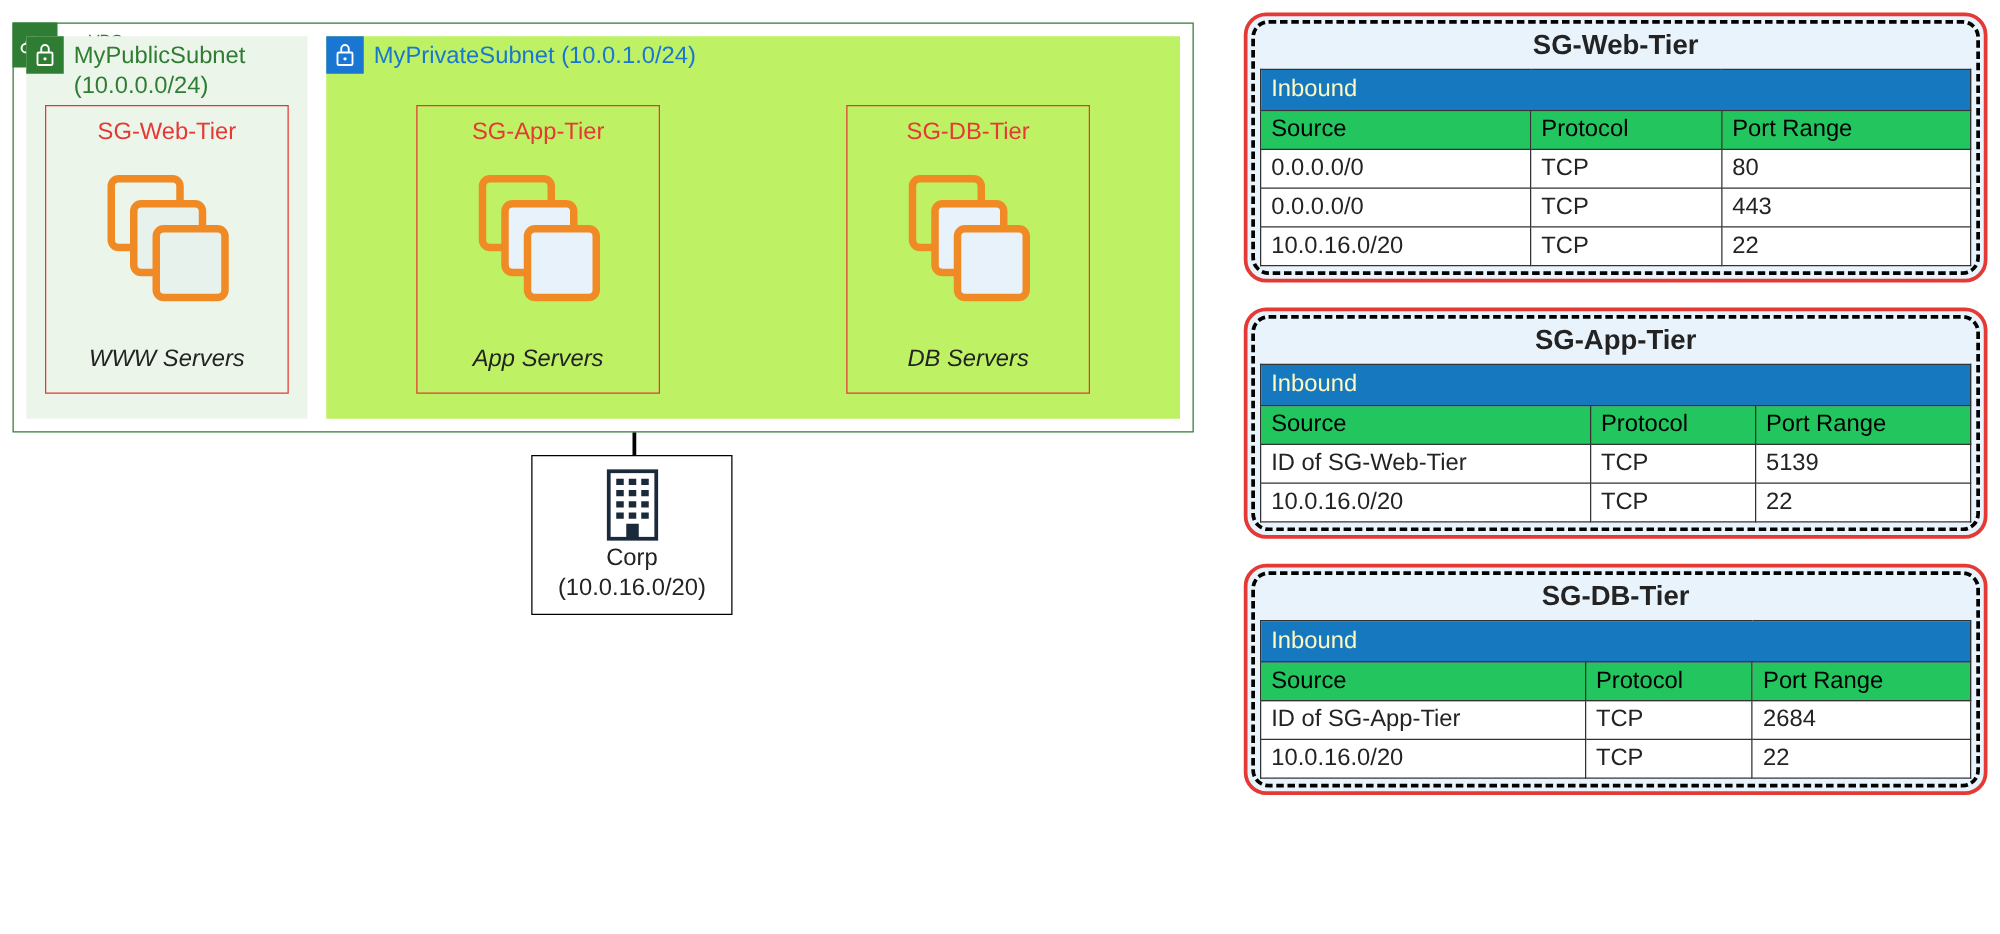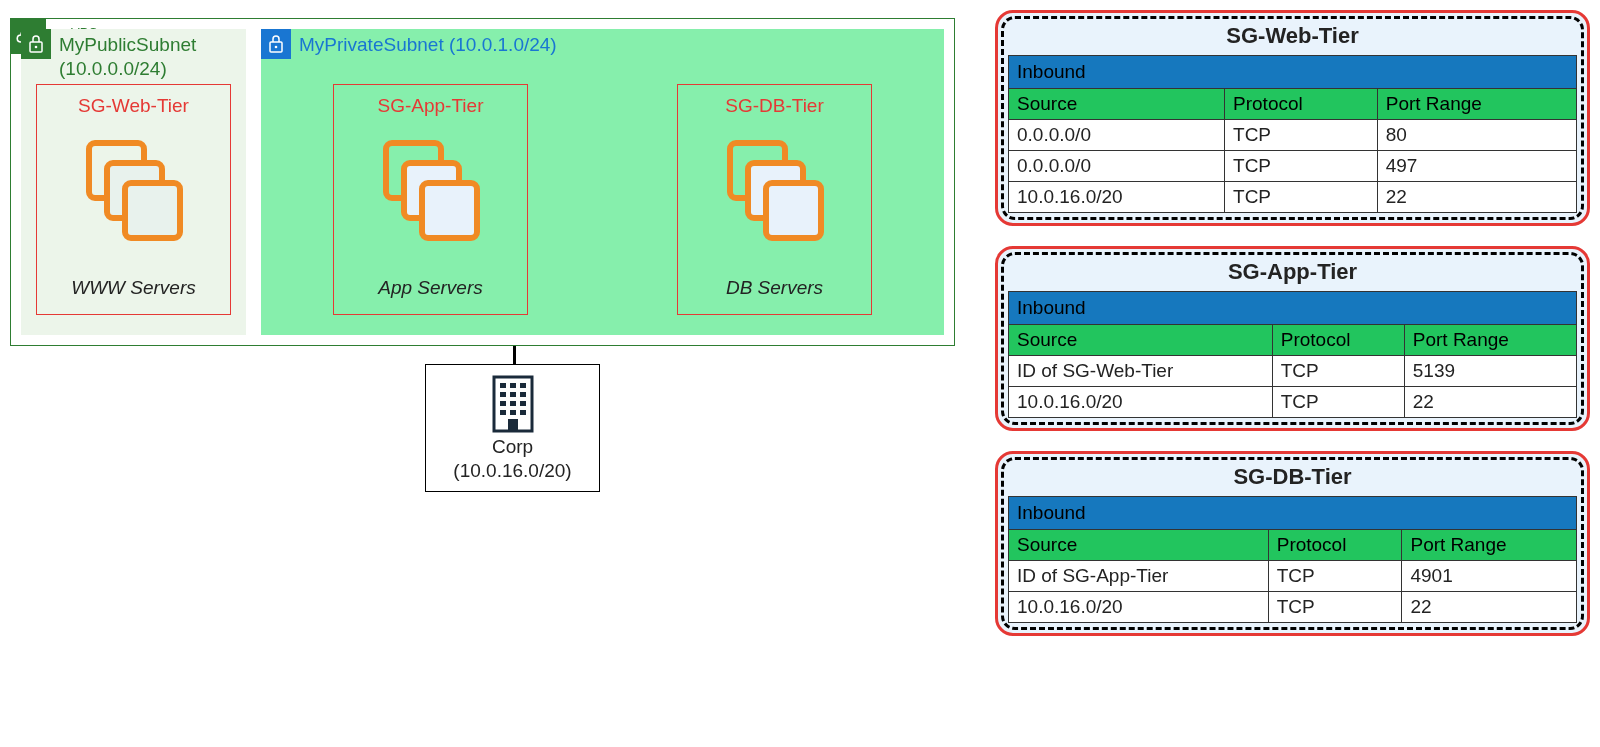--- a/index.html
+++ b/index.html
@@ -53,21 +53,21 @@
   }
   .subnet {
     position: relative;
     padding: 55px 15px 20px 15px;
   }
   .subnet.public {
     background: #ECF5EA;
     flex: 0 0 220px;
   }
   .subnet.private {
-    background: #86efac;
+    background: #bef264;
     flex: 1;
     display: flex;
     gap: 35px;
     justify-content: space-around;
   }
 
   .subnet-icon {
     position: absolute; left:0; top:0;
     width:30px; height:30px;
     display:flex; align-items:center; justify-content:center;
@@ -109,21 +109,21 @@
   .ext.corp { left:415px; top:18px; }
   .ext .line {
     width:0; border-left:3px solid #000;
     height:80px;
     margin-bottom:0;
     position:absolute; top:-80px; left:50%;
   }
   .ext.corp .line { top:-18px; height:18px; }
   .corp-box {
     border:1.5px solid #000; padding:70px 14px 8px 14px;
-    position:relative; width:175px;
+    position:relative; width:161px;
   }
   .corp-box svg.building { position:absolute; top:8px; left:50%; transform:translateX(-50%); }
   .cloud-label { font-size:19px; line-height:1.25; }
 
   
   .rules-card {
     border:3px solid #E53935;
     border-radius:18px;
     padding:8px 10px 10px 10px;
     background:#E9F3FC;
@@ -144,21 +144,21 @@
   .rules-card table {
     border-collapse:collapse; width:100%; background:#fff;
     font-size:19px;
   }
   .rules-card th, .rules-card td {
     border:1px solid #333;
     padding:4px 8px; text-align:left;
     font-weight:400;
   }
   .rules-card thead.main th {
-    background:#1678BE; color:#000000; font-weight:400; font-size:19px;
+    background:#1678BE; color:#fef9c3; font-weight:400; font-size:19px;
     padding:5px 8px;
   }
   .rules-card thead.sub th {
     background:#22c55e; color:#000;
   }
 
   svg { display:block; }
 </style>
 </head>
 <body>
@@ -279,21 +279,21 @@
           </thead>
         <tbody>
             <tr>
               <td>0.0.0.0/0</td>
               <td>TCP</td>
               <td>80</td>
             </tr>
             <tr>
               <td>0.0.0.0/0</td>
               <td>TCP</td>
-              <td>497</td>
+              <td>443</td>
             </tr>
             <tr>
               <td>10.0.16.0/20</td>
               <td>TCP</td>
               <td>22</td>
             </tr>
           </tbody>
       </table>
     </div>
 
@@ -339,21 +339,21 @@
             <tr>
           <th>Source</th>
           <th>Protocol</th>
           <th>Port Range</th>
         </tr>
           </thead>
         <tbody>
             <tr>
               <td>ID of SG-App-Tier</td>
               <td>TCP</td>
-              <td>4901</td>
+              <td>2684</td>
             </tr>
             <tr>
               <td>10.0.16.0/20</td>
               <td>TCP</td>
               <td>22</td>
             </tr>
           </tbody>
       </table>
     </div>
 

